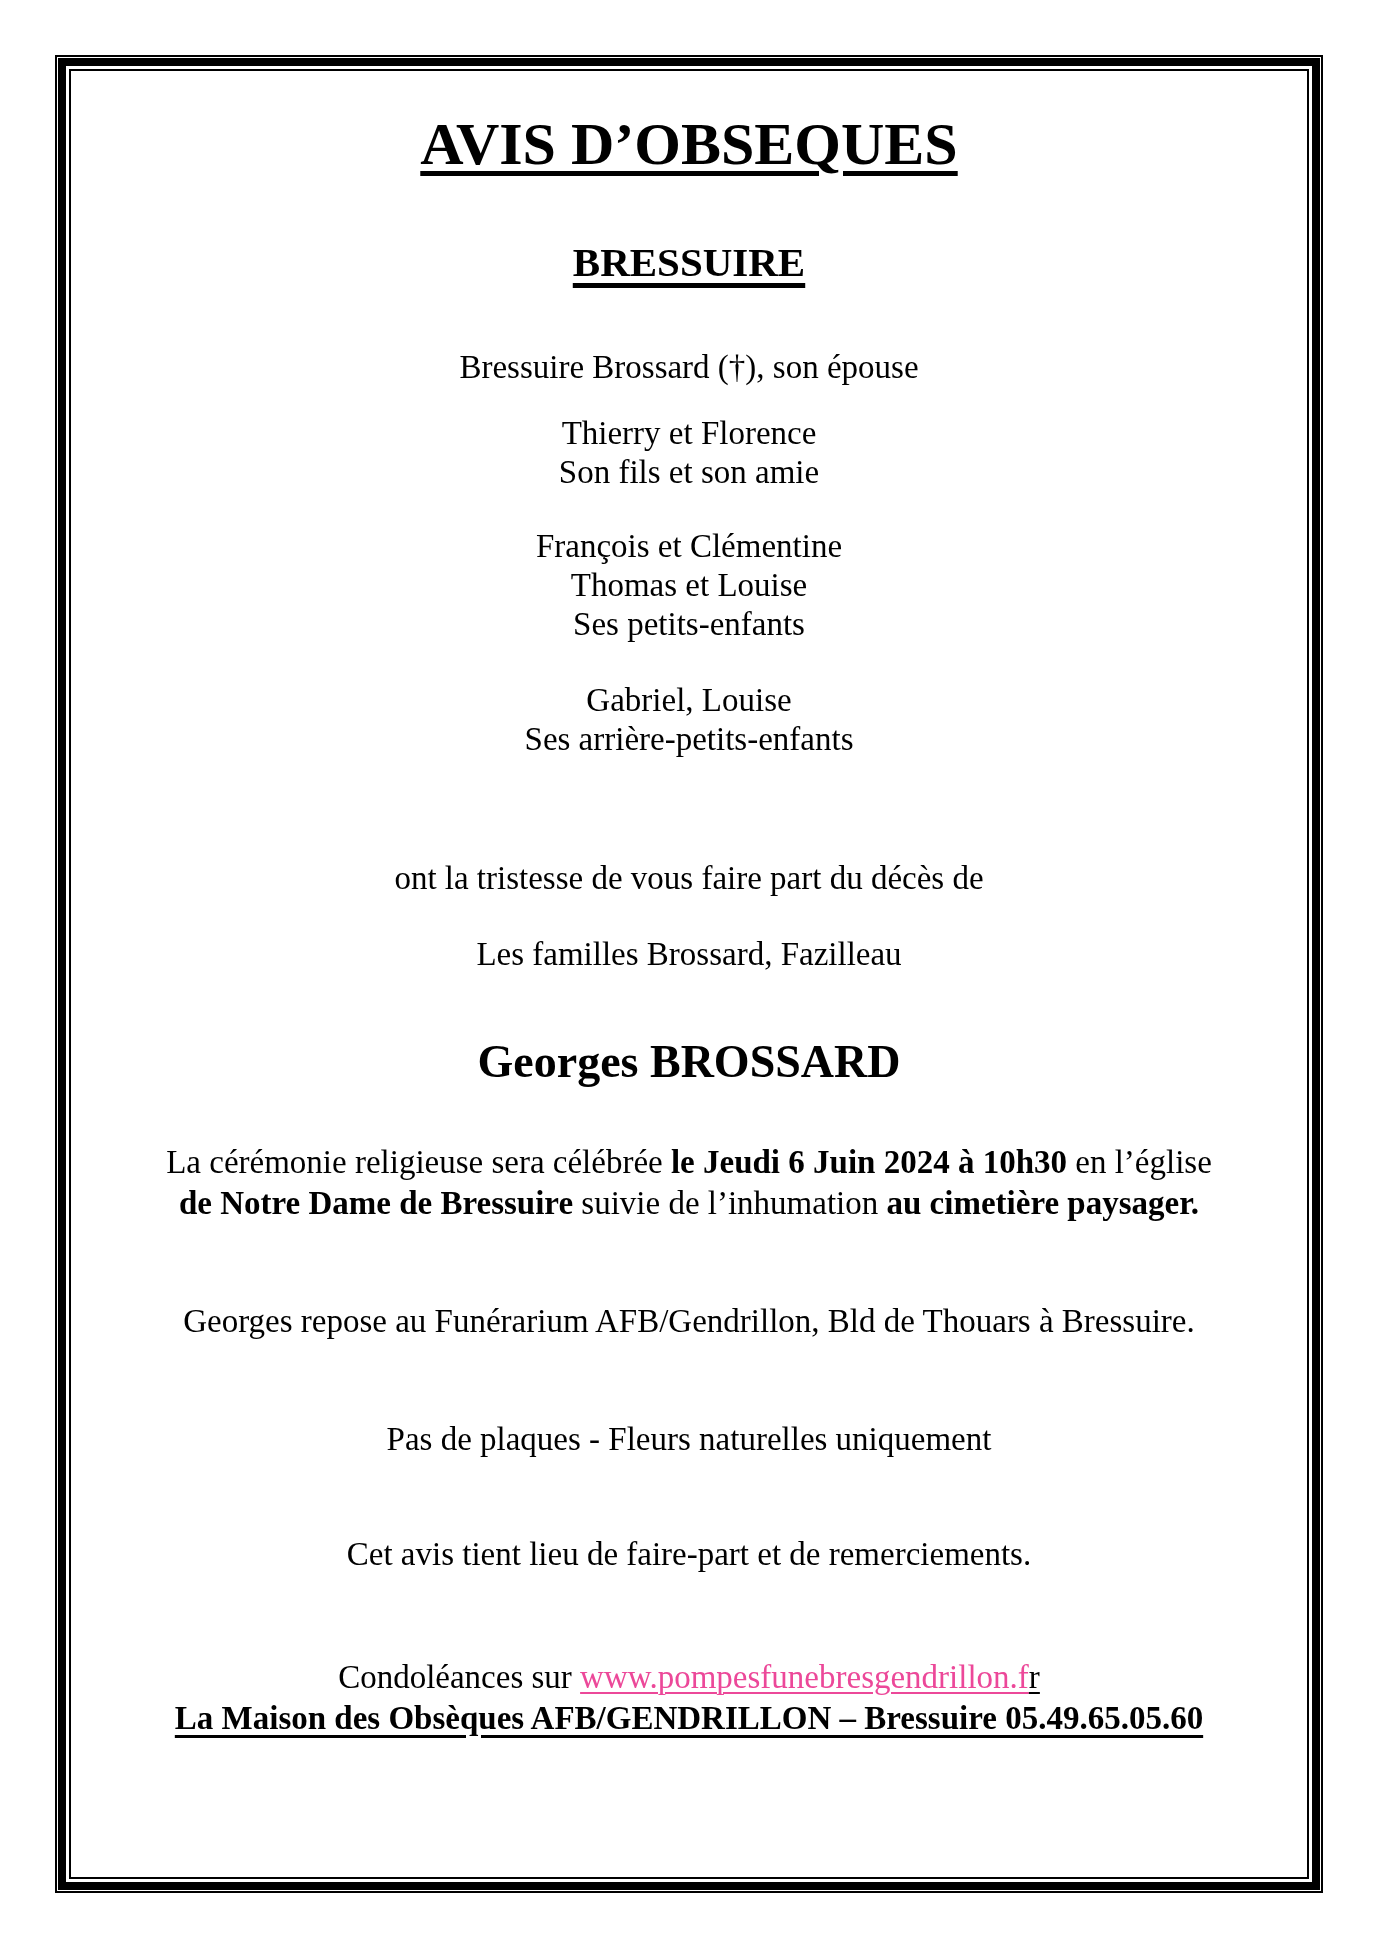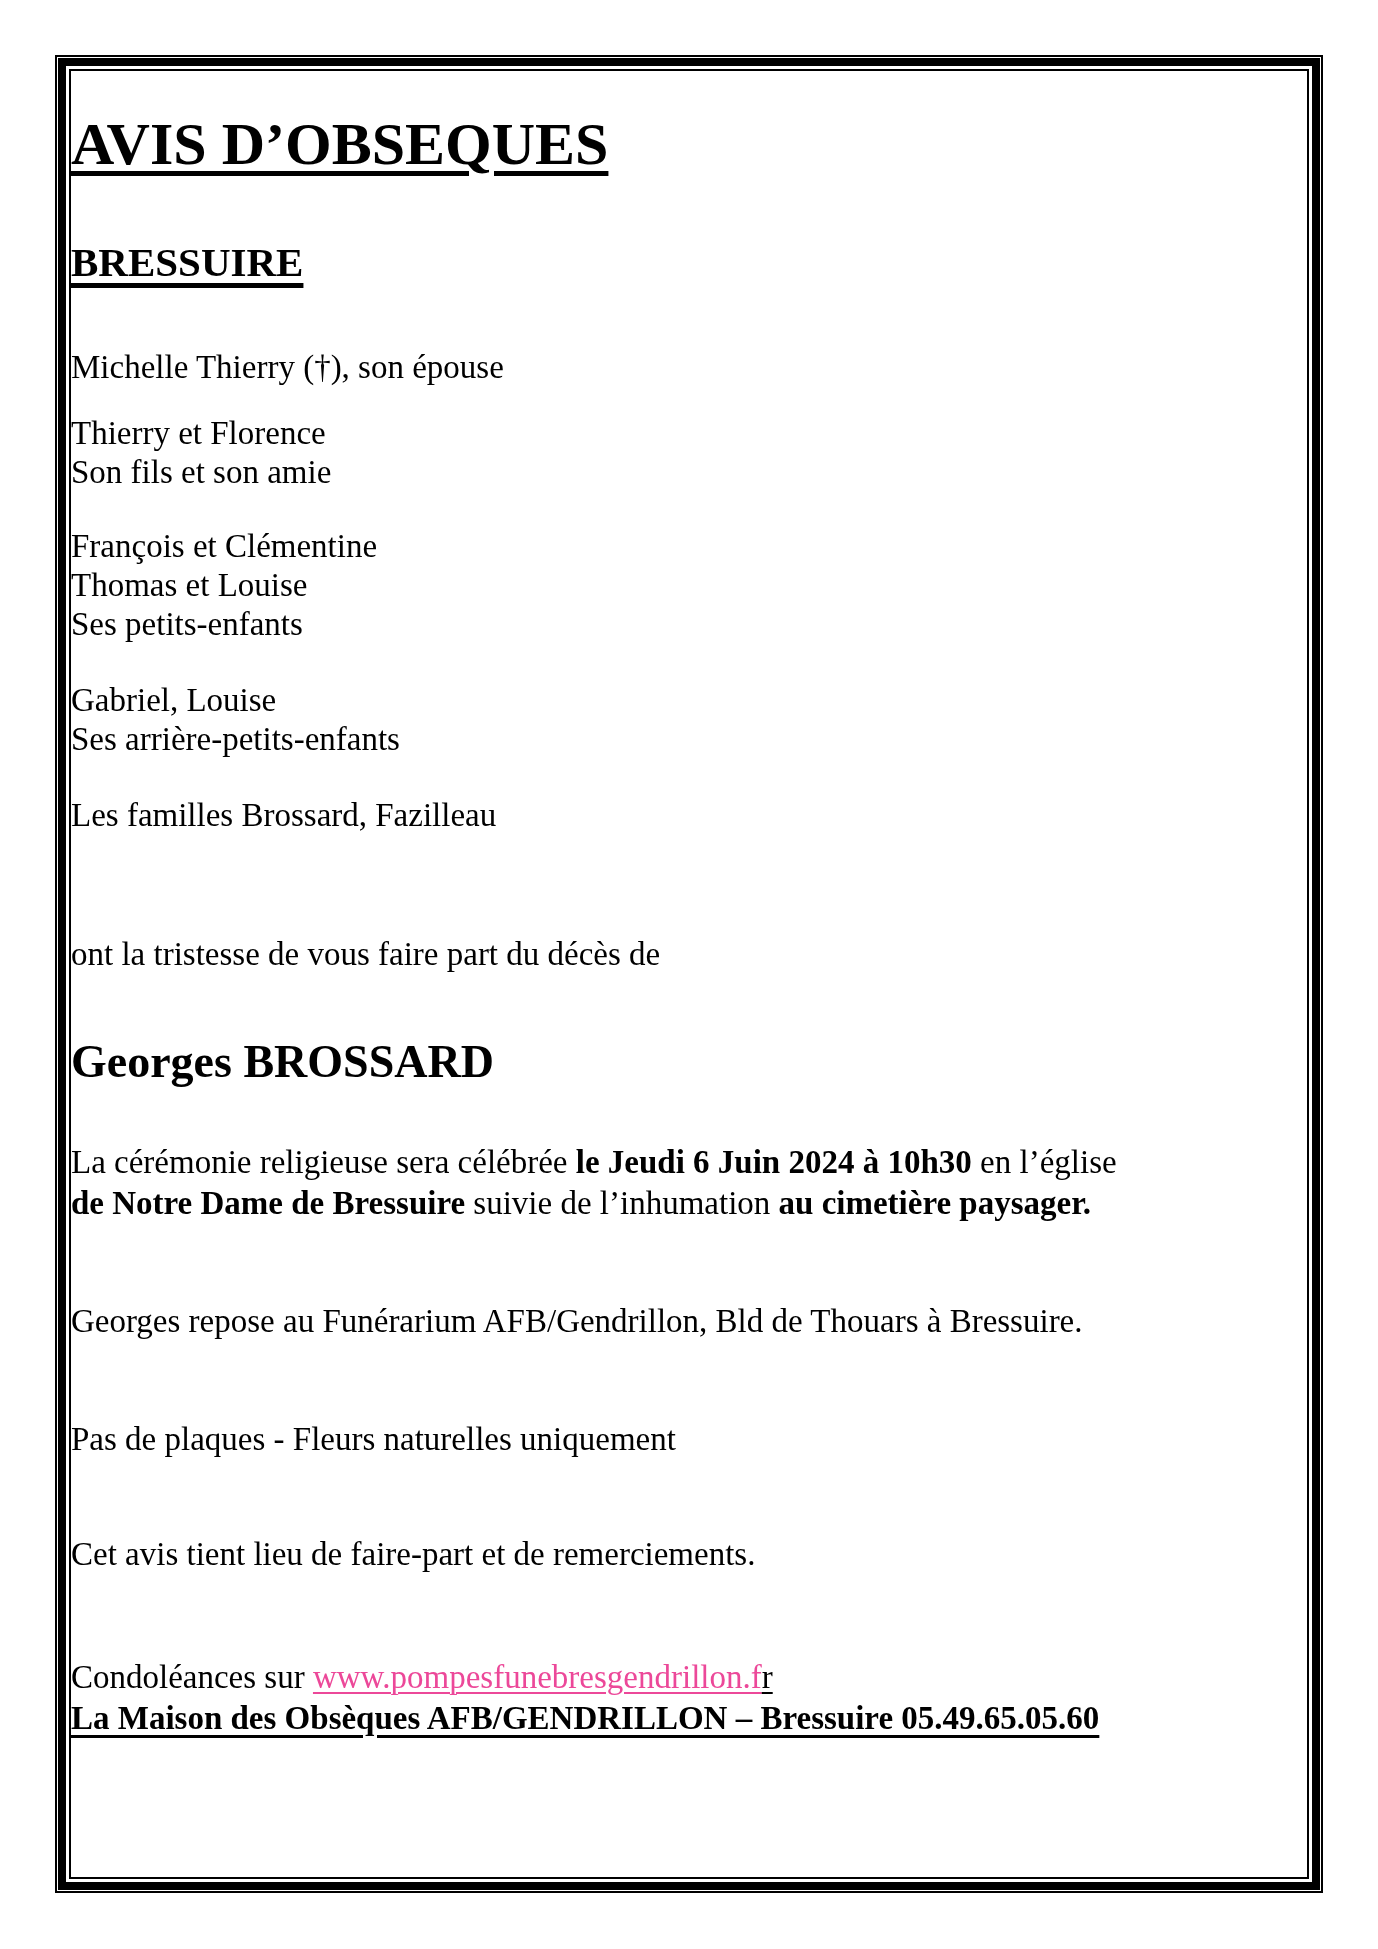--- a/index.html
+++ b/index.html
@@ -27,21 +27,21 @@
   }
   .frame-inner {
     position: absolute;
     inset: 3px;
     border: 2px solid #000;
   }
   .content {
     position: absolute;
     inset: 0;
     padding-top: 40px;
-    text-align: left;
+    text-align: center;
     overflow: hidden;
   }
   .line {
     font-size: 33px;
     line-height: 39px;
     white-space: nowrap;
   }
   .doc-title {
     margin-top: 0;
     font-size: 60px;
@@ -118,41 +118,41 @@
 
 <div class="frame-outer">
   <div class="frame-thick">
     <div class="frame-inner">
       <div class="content">
 
         <div class="doc-title"><span class="u-big">AVIS D’OBSEQUES</span></div>
 
         <div class="city-title"><span class="u-big">BRESSUIRE</span></div>
 
-        <div class="line spouse">Michelle Thierry (†), son épouse</div>
+        <div class="line spouse">Bressuire Brossard (†), son épouse</div>
 
         <div class="group-a">
           <div class="line">Thierry et Florence</div>
           <div class="line">Son fils et son amie</div>
         </div>
 
         <div class="group-b">
           <div class="line">François et Clémentine</div>
           <div class="line">Thomas et Louise</div>
           <div class="line">Ses petits-enfants</div>
         </div>
 
         <div class="group-c">
           <div class="line">Gabriel, Louise</div>
           <div class="line">Ses arrière-petits-enfants</div>
         </div>
 
+        <div class="line intro">ont la tristesse de vous faire part du décès de</div>
+
         <div class="line families">Les familles Brossard, Fazilleau</div>
-
-        <div class="line intro">ont la tristesse de vous faire part du décès de</div>
 
         <div class="deceased-name">Georges BROSSARD</div>
 
         <div class="ceremony">
           <div class="line"><span>La cérémonie religieuse sera célébrée </span><b>le Jeudi 6 Juin 2024 à 10h30</b><span> en l’église</span></div>
           <div class="line"><b>de Notre Dame de Bressuire</b><span> suivie de l’inhumation </span><b>au cimetière paysager.</b></div>
         </div>
 
         <div class="repose">
           <div class="line">Georges repose au Funérarium AFB/Gendrillon, Bld de Thouars à Bressuire.</div>

